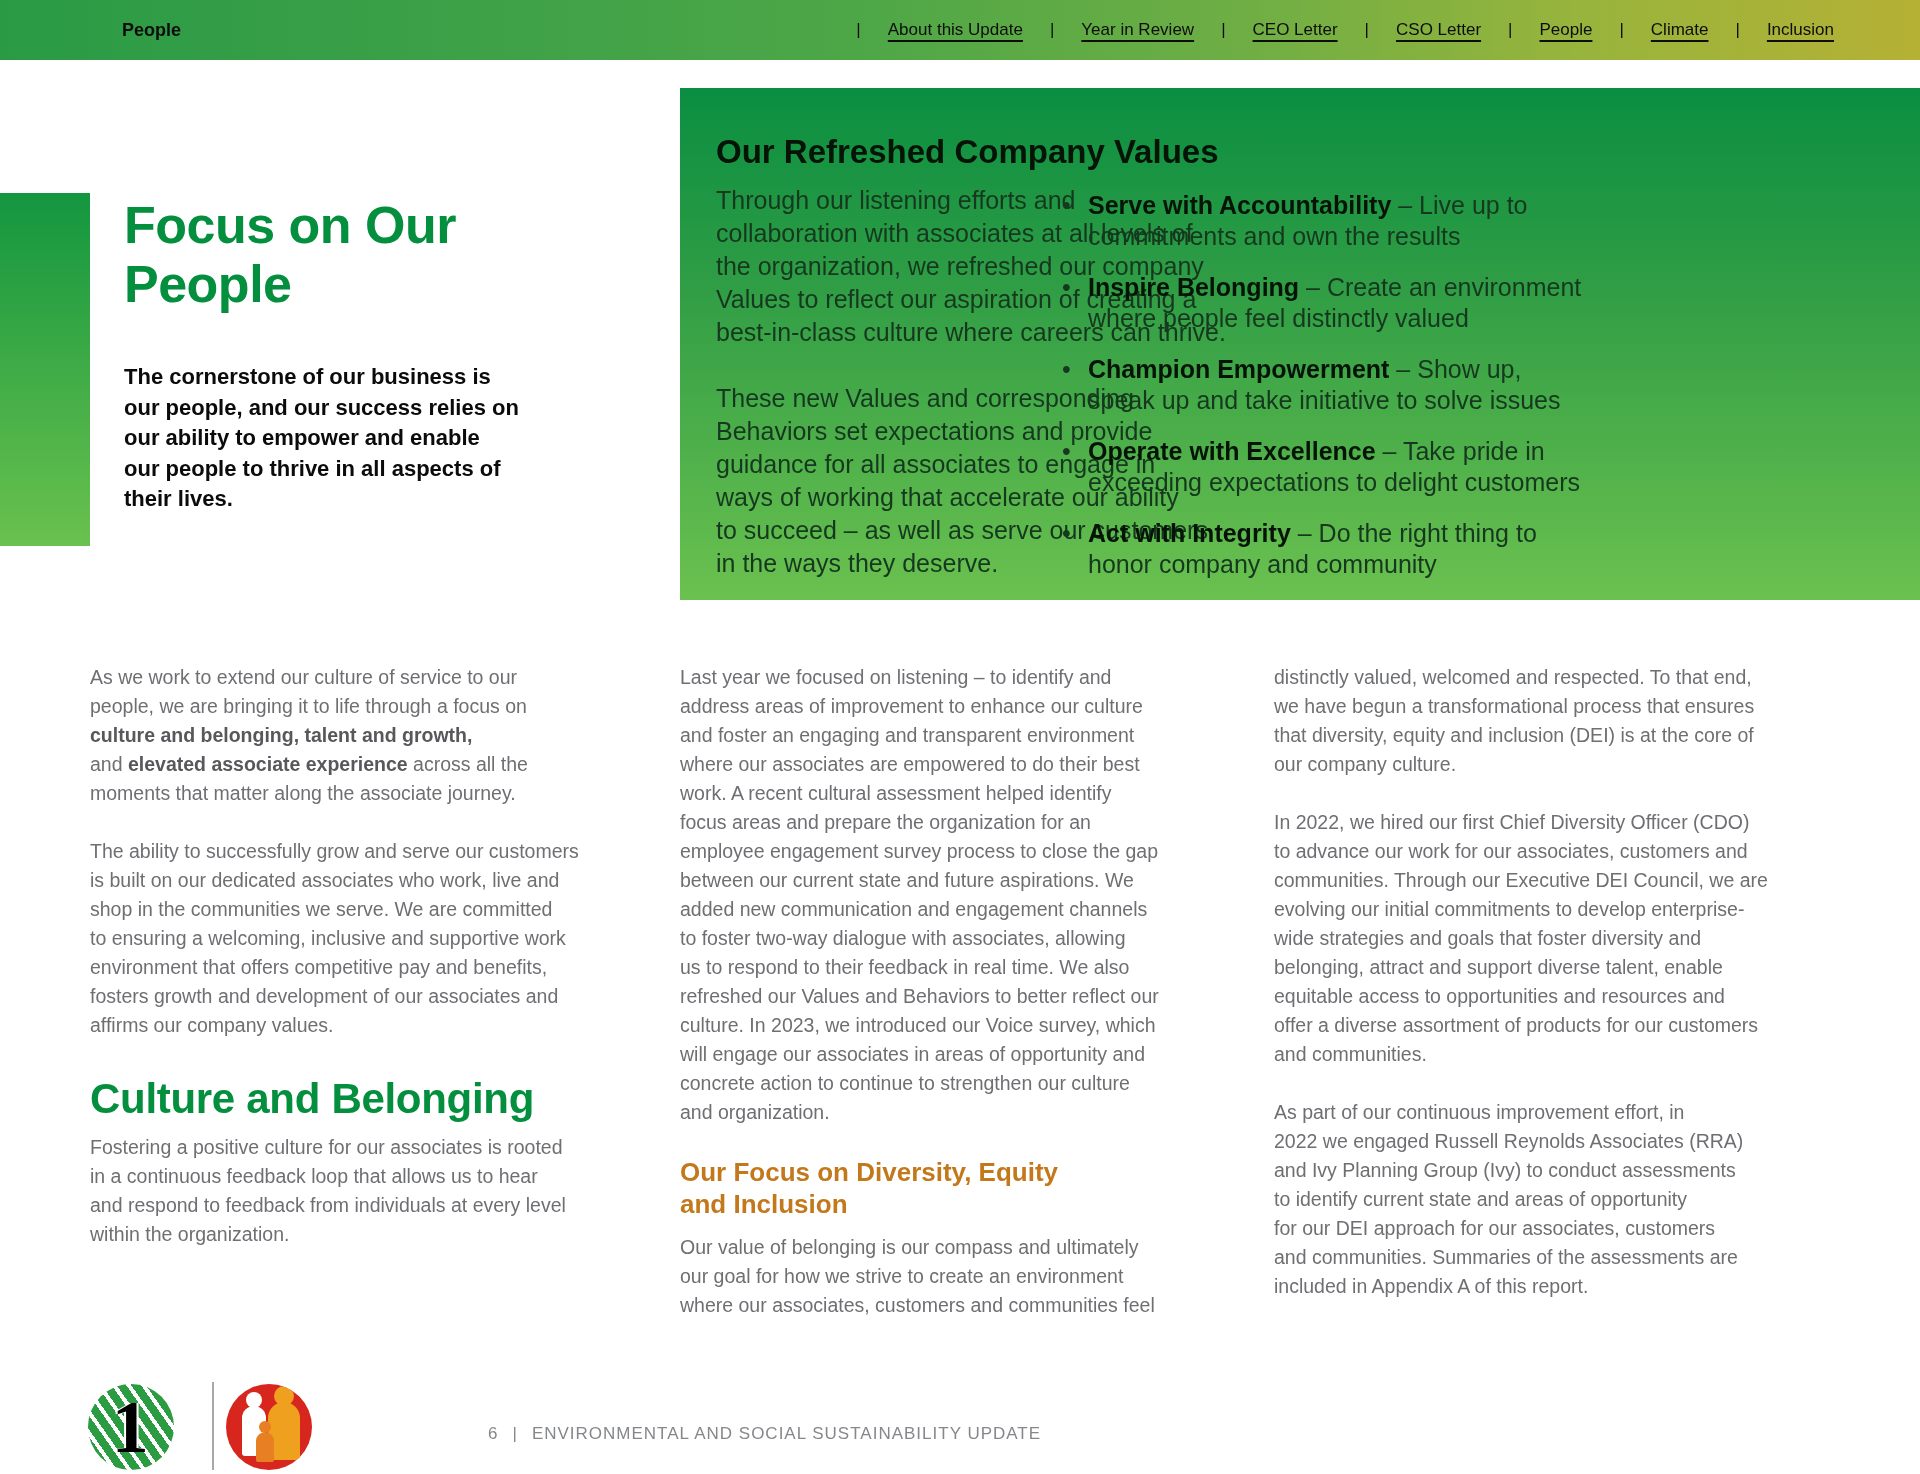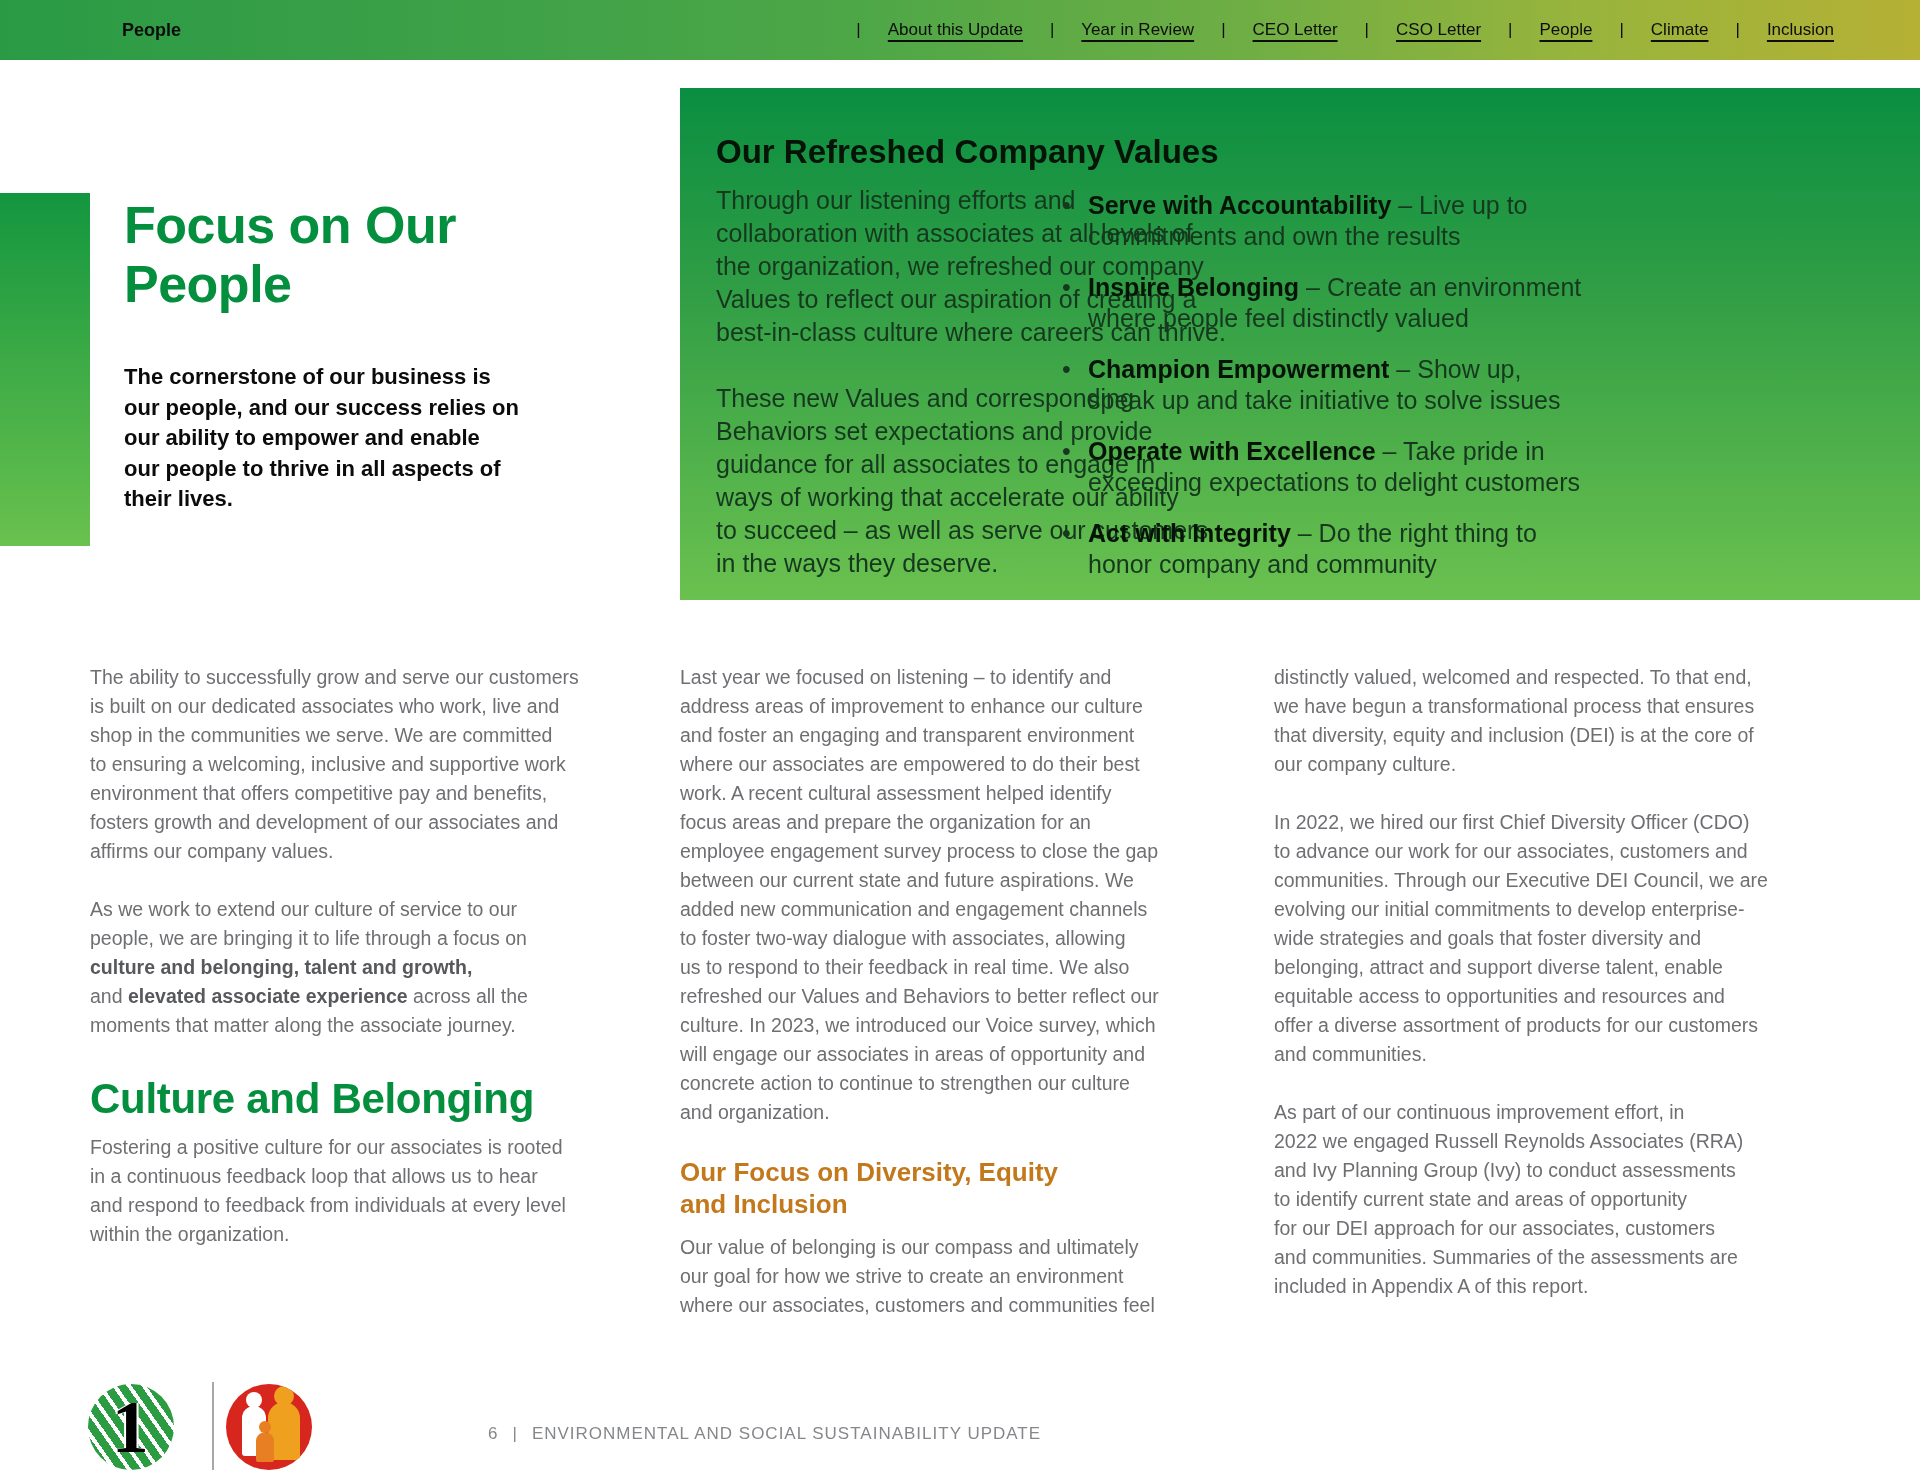--- a/index.html
+++ b/index.html
@@ -173,32 +173,32 @@
     <li><span class="dot">•</span><strong>Champion Empowerment</strong><span> – Show up,
 speak up and take initiative to solve issues</span></li>
     <li><span class="dot">•</span><strong>Operate with Excellence</strong><span> – Take pride in
 exceeding expectations to delight customers</span></li>
     <li><span class="dot">•</span><strong>Act with Integrity</strong><span> – Do the right thing to
 honor company and community</span></li>
   </ul>
 </section>
 
 <div class="body-col col-1">
+  <p><span>As we work to extend our culture of service to our
+people, we are bringing it to life through a focus on
+</span><strong>culture and belonging, talent and growth,</strong><span>
+and </span><strong>elevated associate experience</strong><span> across all the
+moments that matter along the associate journey.</span></p>
   <p>The ability to successfully grow and serve our customers
 is built on our dedicated associates who work, live and
 shop in the communities we serve. We are committed
 to ensuring a welcoming, inclusive and supportive work
 environment that offers competitive pay and benefits,
 fosters growth and development of our associates and
 affirms our company values.</p>
-  <p><span>As we work to extend our culture of service to our
-people, we are bringing it to life through a focus on
-</span><strong>culture and belonging, talent and growth,</strong><span>
-and </span><strong>elevated associate experience</strong><span> across all the
-moments that matter along the associate journey.</span></p>
   <h3 class="h-green">Culture and Belonging</h3>
   <p>Fostering a positive culture for our associates is rooted
 in a continuous feedback loop that allows us to hear
 and respond to feedback from individuals at every level
 within the organization.</p>
 </div>
 
 <div class="body-col col-2">
   <p>Last year we focused on listening – to identify and
 address areas of improvement to enhance our culture

